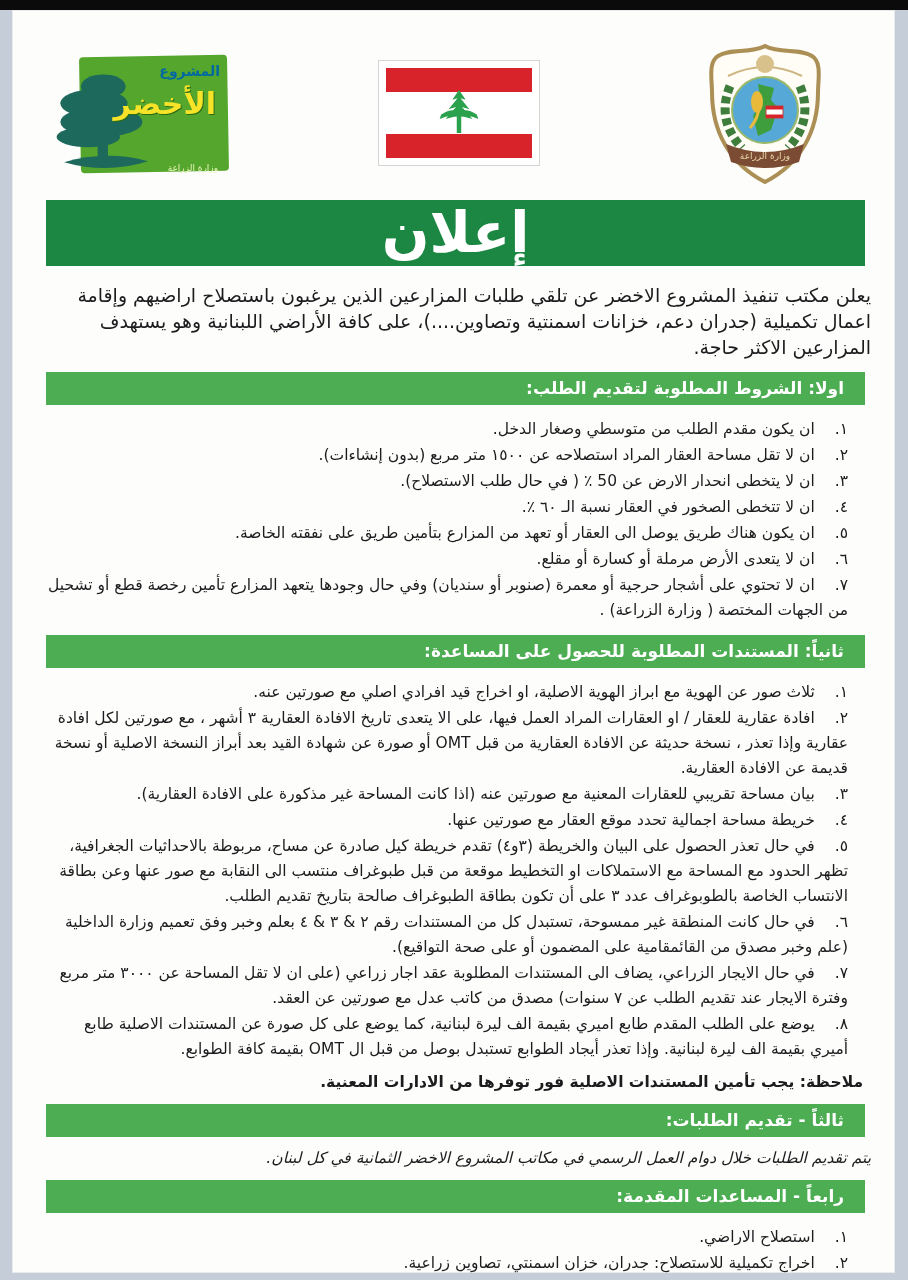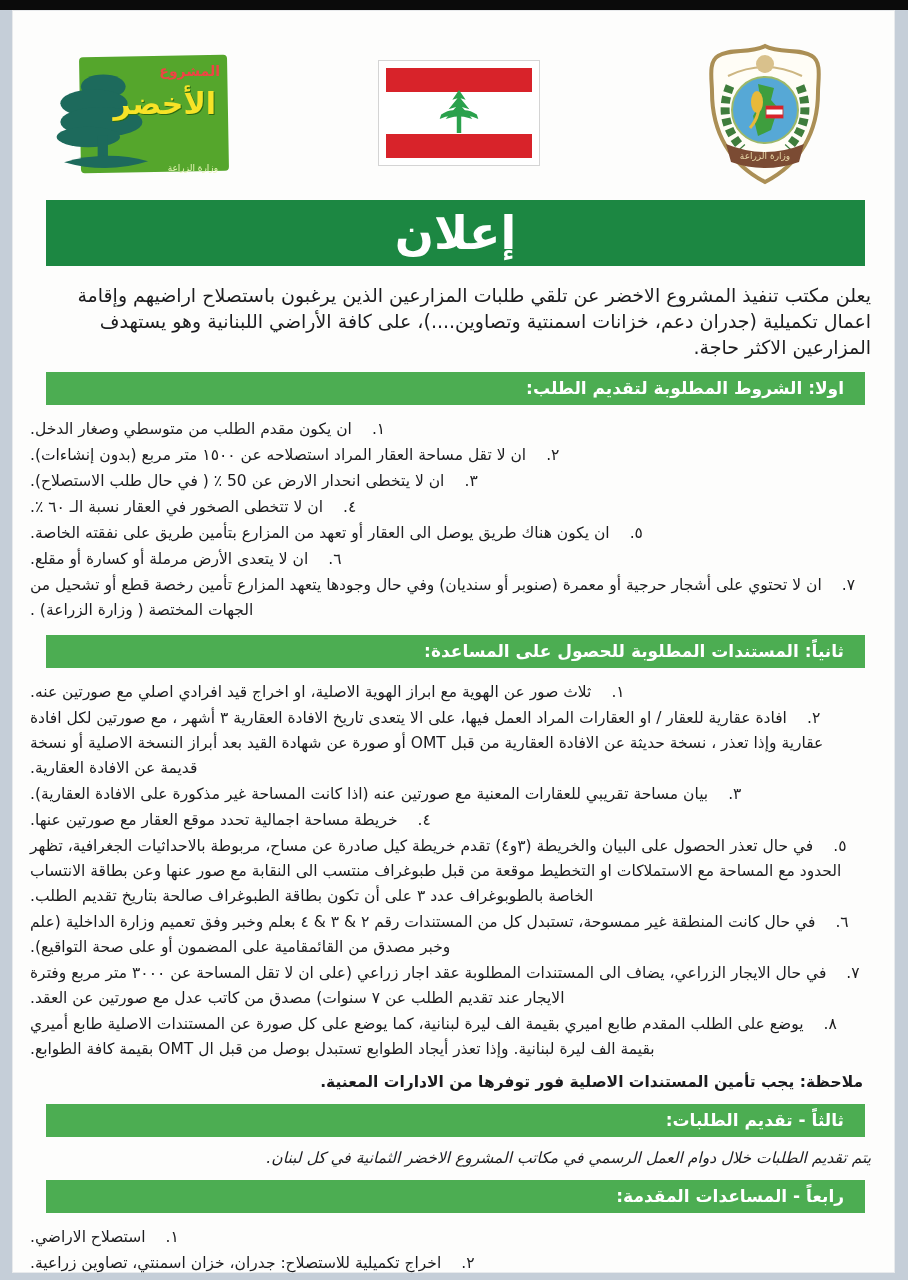--- a/index.html
+++ b/index.html
@@ -14,47 +14,47 @@
     background:#fdfdfc;box-shadow:inset 0 0 0 1px #e8eaec;
     overflow:hidden;
   }
   .content{padding:30px 18px 0 16px;direction:rtl;color:#1c1c1e;}
 
   
   .logos{position:relative;height:152px;direction:ltr;}
   .logo-green{position:absolute;left:26px;top:16px;width:174px;height:122px;}
   .gp-square{position:absolute;left:26px;top:0;width:148px;height:116px;background:#55a62c;border-radius:4px;transform:rotate(-1deg);}
   .gp-tree{position:absolute;left:-6px;top:10px;width:118px;height:112px;}
-  .gp-line1{position:absolute;top:7px;right:8px;color:#ef4444;font-weight:bold;font-size:14px;}
+  .gp-line1{position:absolute;top:7px;right:8px;color:#0369a1;font-weight:bold;font-size:14px;}
   .gp-line2{position:absolute;top:30px;right:12px;color:#f7e327;font-weight:bold;font-size:30px;text-shadow:1px 1px 0 #2c6b14;}
   .gp-line3{position:absolute;bottom:5px;right:10px;color:#e9f5b9;font-size:9px;}
   .flag{position:absolute;left:350px;top:20px;width:160px;height:104px;background:#fff;border:1px solid #d4d4d4;}
   .flag .band{position:absolute;left:7px;right:7px;height:24px;background:var(--flag-red,#d8232a);}
   .flag .band.top{top:7px;}
   .flag .band.bottom{bottom:7px;}
   .flag svg{position:absolute;left:50%;top:50%;transform:translate(-50%,-50%);}
   .emblem{position:absolute;right:46px;top:0;width:132px;height:150px;}
 
   
   .banner{
     margin:8px 12px 16px 18px;height:66px;background:var(--banner-green,#1c8742);
     display:flex;align-items:center;justify-content:center;
-    color:#fff;font-size:46px;font-weight:bold;line-height:1;
+    color:#fff;font-size:56px;font-weight:bold;line-height:1;
   }
   .bar{
     margin:9px 12px 9px 18px;height:33px;line-height:33px;
     background:var(--section-green,#4cad52);color:#fff;
     font-weight:bold;font-size:17px;text-align:right;padding-right:21px;
     white-space:nowrap;overflow:hidden;
   }
 
   
   .intro{font-size:19px;line-height:26px;margin:0 6px 12px 2px;}
   .list{padding:2px 14px 2px 2px;font-size:15.5px;line-height:25px;}
-  .li{margin:1px 0;text-align:left;}
+  .li{margin:1px 15px;text-align:right;}
   .num{display:inline-block;margin-left:20px;}
   .note{font-weight:bold;font-size:15.5px;line-height:25px;padding-right:14px;margin:5px 0 2px;}
   .para{font-size:15.5px;line-height:25px;margin:2px 6px 4px 2px;text-align:right;font-style:italic;}
 </style>
 </head>
 <body>
 
 <div class="top-strip"></div>
 <div class="page">
   <div class="content">

